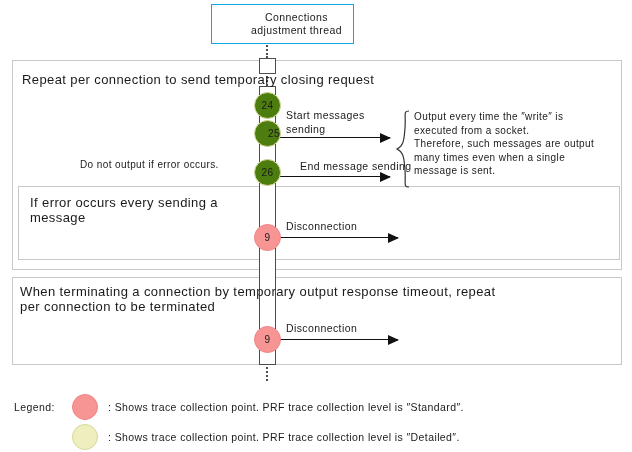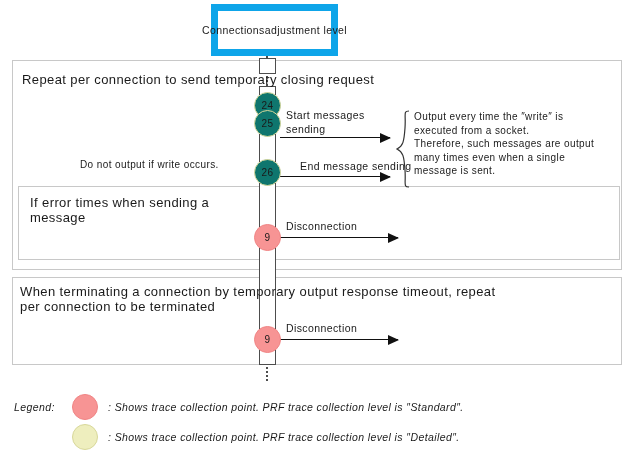--- a/index.html
+++ b/index.html
@@ -11,27 +11,28 @@
     position:relative;
     overflow:hidden;
     letter-spacing:0.4px;
   }
   .stage{position:absolute;left:0;top:0;width:632px;height:452px;}
 
   
   .actor-box{
     position:absolute;
     left:211px;top:4px;width:113px;height:38px;
-    border:7px solid #0ea5e9;
+    border:1px solid #0ea5e9;
     background:#ffffff;
-    display:flex;flex-direction:row;
+    display:flex;flex-direction:column;
     align-items:center;justify-content:center;
     font-size:10.5px;line-height:13px;
     text-align:center;
     z-index:6;
+    padding-left:28px;
   }
   .actor-box span{display:block;white-space:nowrap;}
 
   
   .lifeline-dash{
     position:absolute;left:266px;width:0;
     border-left:2px dotted #4d4d4d;
     z-index:2;
   }
   .activation{
@@ -57,21 +58,21 @@
   }
 
   
   .node{
     position:absolute;
     width:25px;height:25px;border-radius:50%;
     display:flex;align-items:center;justify-content:center;
     font-size:10px;
     z-index:7;
   }
-  .node.detailed{background:#0f766e;border:1px solid #d8d89a;color:#1a1a1a;}
+  .node.detailed{background:#4d7c0f;border:1px solid #d8d89a;color:#1a1a1a;}
   .node.standard{background:#f79494;border:1px solid #f08484;color:#1a1a1a;}
 
   
   .arrow{
     position:absolute;height:0;
     border-top:1.5px solid #111111;
     z-index:5;
   }
   .arrow::after{
     content:"";
@@ -95,21 +96,20 @@
   }
 
   
   .brace{position:absolute;z-index:5;}
 
   
   .legend{
     position:absolute;left:14px;top:392px;
     width:610px;font-size:10.5px;
     z-index:5;
-    font-style:italic;
   }
   .legend-row{
     display:flex;align-items:center;
     height:30px;
   }
   .legend-title{width:58px;}
   .legend-dot{
     width:24px;height:24px;border-radius:50%;
     margin-right:10px;flex:0 0 auto;
   }
@@ -124,56 +124,56 @@
 <div class="stage">
 
   <div class="lifeline-dash" style="top:42px;height:16px;"></div>
   <div class="activation" style="top:58px;height:14px;"></div>
   <div class="lifeline-dash" style="top:72px;height:14px;"></div>
   <div class="activation" style="top:86px;height:277px;"></div>
   <div class="lifeline-dash" style="top:363px;height:18px;"></div>
 
   <div class="actor-box">
     <span>Connections</span>
-    <span>adjustment  level</span>
+    <span>adjustment  thread</span>
   </div>
 
   <div class="frame" style="left:12px;top:60px;width:608px;height:208px;"></div>
   <div class="frame-label" style="left:22px;top:72px;width:560px;">Repeat per connection to send temporary closing request</div>
 
   <div class="node detailed" style="left:254px;top:92px;">
     <span>24</span>
   </div>
 
-  <div class="node detailed" style="left:254px;top:110px;">
+  <div class="node detailed" style="left:254px;top:120px;justify-content:flex-end;">
     <span>25</span>
   </div>
   <div class="arrow" style="left:280px;top:137px;width:110px;"></div>
   <div class="arrow-label" style="left:286px;top:109px;width:110px;">Start messages
 sending</div>
 
   <div class="node detailed" style="left:254px;top:159px;text-align:center;">
     <span>26</span>
   </div>
   <div class="arrow" style="left:280px;top:176px;width:110px;"></div>
   <div class="arrow-label" style="left:284px;top:160px;width:130px;padding-left:16px;">End message sending</div>
 
-  <div class="note-text" style="left:80px;top:158px;width:170px;text-align:left;">Do not output if write occurs.</div>
+  <div class="note-text" style="left:80px;top:158px;width:170px;text-align:left;">Do not output if error occurs.</div>
 
   <svg class="brace" style="left:396px;top:110px;" width="16" height="78" viewBox="0 0 16 78">
     <path d="M13 1 C7 1, 10 4, 9 18 C8 32, 7 36, 1 39 C7 42, 8 46, 9 60 C10 74, 7 77, 13 77" fill="none" stroke="#333333" stroke-width="1.2"></path>
   </svg>
   <div class="note-text" style="left:414px;top:110px;width:212px;">Output every time the ″write″ is
 executed from a socket.
 Therefore, such messages are output
 many times even when a single
 message is sent.</div>
 
   <div class="frame" style="left:18px;top:186px;width:600px;height:72px;"></div>
-  <div class="frame-label" style="left:30px;top:195px;width:250px;">If error times when sending a
+  <div class="frame-label" style="left:30px;top:195px;width:250px;">If error occurs every sending a
 message</div>
 
   <div class="node standard" style="left:254px;top:224px;">
     <span>9</span>
   </div>
   <div class="arrow" style="left:280px;top:237px;width:118px;"></div>
   <div class="arrow-label" style="left:286px;top:220px;width:140px;">Disconnection</div>
 
   <div class="frame" style="left:12px;top:277px;width:608px;height:86px;"></div>
   <div class="frame-label" style="left:20px;top:284px;width:580px;">When terminating a connection by temporary output response timeout, repeat

